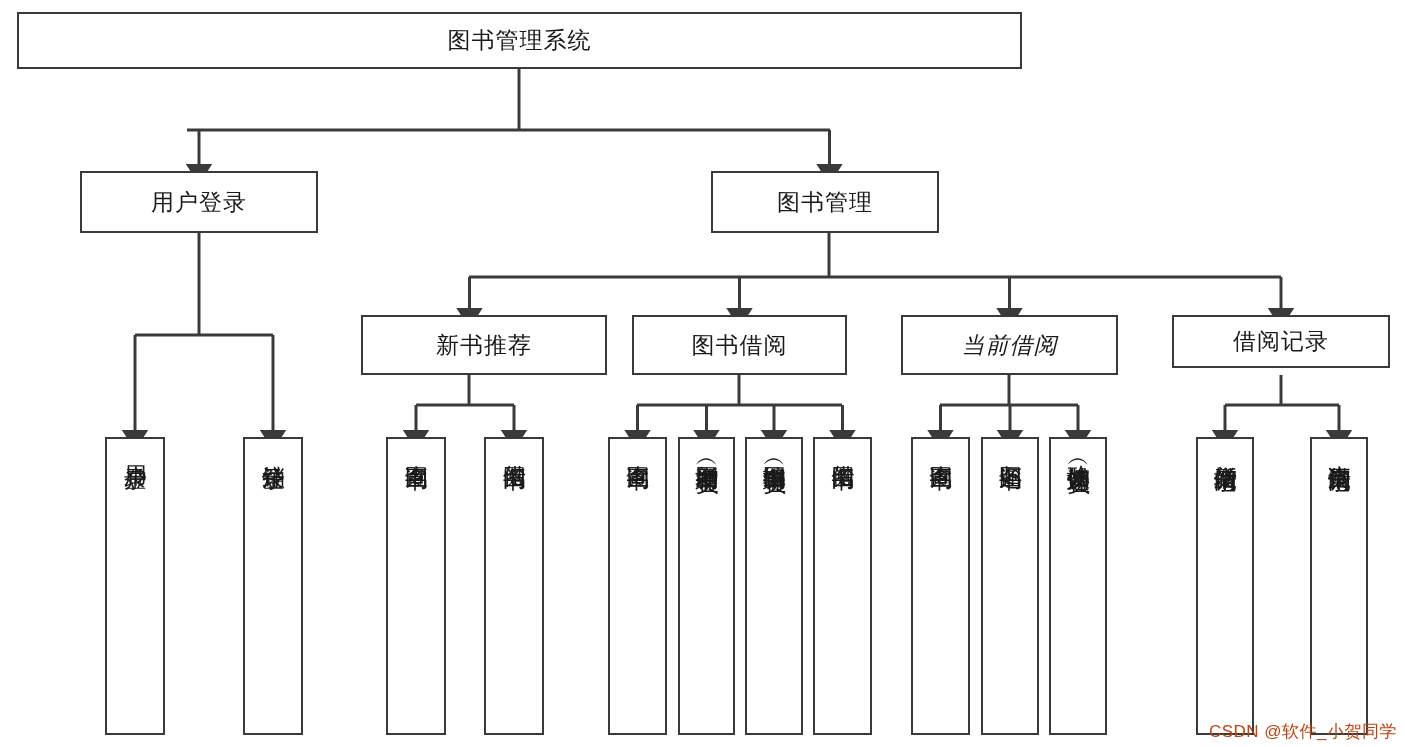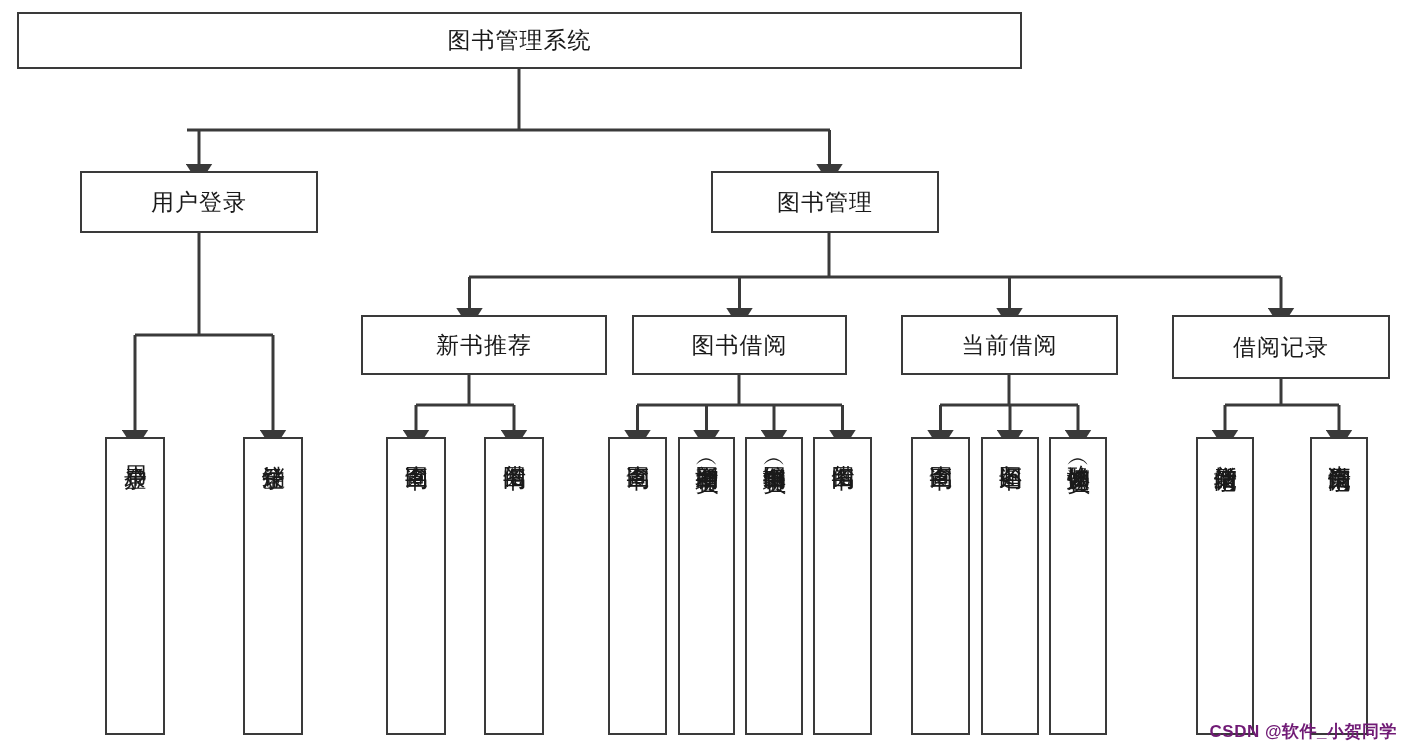--- a/index.html
+++ b/index.html
@@ -53,25 +53,24 @@
     text-align: left;
   }
   .node .hlabel {
     white-space: nowrap;
   }
   #watermark {
     position: absolute;
     right: 8px;
     bottom: 4px;
     font-size: 17px;
-    color: #701a75;
+    color: #c2410c;
     letter-spacing: 0.5px;
     white-space: nowrap;
     pointer-events: none;
-    font-weight: bold;
   }
 </style>
 </head>
 <body>
 
 <div id="canvas">
 
   <svg id="edges" viewBox="0 0 1405 747">
     <defs>
       <marker id="arrowhead" markerWidth="9" markerHeight="9" refX="1.5" refY="4.5" orient="auto" markerUnits="strokeWidth">
@@ -127,24 +126,24 @@
         <span class="hlabel">图书管理</span>
       </div>
     </div>
   <div id="level3-container">
       <div class="node horiz" style="left: 361px; top: 315px; width: 246px; height: 60px;">
         <span class="hlabel">新书推荐</span>
       </div>
       <div class="node horiz" style="left: 632px; top: 315px; width: 215px; height: 60px;">
         <span class="hlabel">图书借阅</span>
       </div>
-      <div class="node horiz" style="left: 901px; top: 315px; width: 217px; height: 60px;">
+      <div class="node horiz" style="left: 901px; top: 315px; width: 217px; height: 60px; font-style: italic;">
         <span class="hlabel">当前借阅</span>
       </div>
-      <div class="node horiz" style="left: 1172px; top: 315px; width: 218px; height: 64px;">
+      <div class="node horiz" style="left: 1172px; top: 315px; width: 218px; height: 53px;">
         <span class="hlabel">借阅记录</span>
       </div>
     </div>
   <div id="leaves-container">
       <div class="node vert" style="left: 105px; top: 437px; width: 60px; height: 298px;">
         <span class="vlabel">用户登录</span>
       </div>
       <div class="node vert" style="left: 243px; top: 437px; width: 60px; height: 298px;">
         <span class="vlabel">注销登录</span>
       </div>

